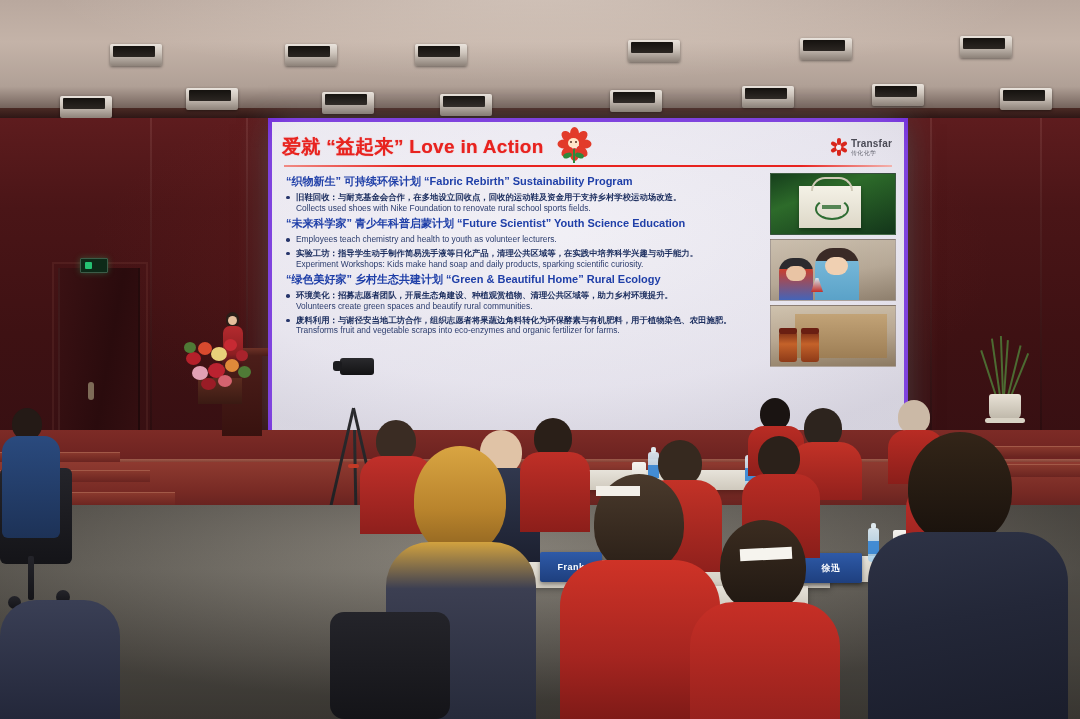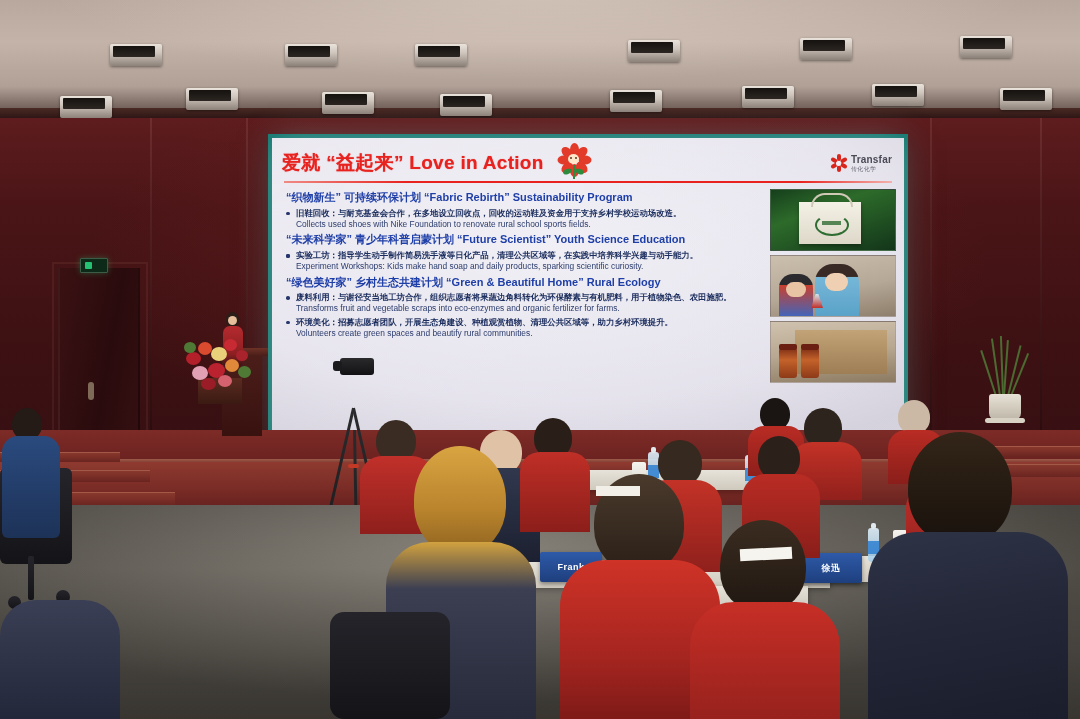--- a/index.html
+++ b/index.html
@@ -95,22 +95,22 @@
     position:absolute;left:0;top:505px;width:1080px;height:214px;
     background:linear-gradient(180deg,#6f6a62 0%,#7a756c 30%,#6a655d 70%,#56524b 100%);
   }
   .floor-shade{
     position:absolute;left:0;top:505px;width:1080px;height:214px;
     background:radial-gradient(ellipse 70% 90% at 45% 20%,rgba(255,250,240,.12),rgba(0,0,0,.35) 80%);
   }
 
   
   .screen-shell{
-    position:absolute;left:268px;top:134px;width:640px;height:324px;
-    background:#0f766e;padding:4px;box-sizing:border-box;
+    position:absolute;left:268px;top:118px;width:640px;height:324px;
+    background:#6d28d9;padding:4px;box-sizing:border-box;
     box-shadow:0 6px 26px rgba(0,0,0,.55);
   }
   .slide{
     position:relative;width:100%;height:100%;box-sizing:border-box;
     background:linear-gradient(160deg,#f2f0f6 0%,#eceaf2 40%,#e6e4ed 100%);
     overflow:hidden;
     padding:8px 10px 6px 10px;
     box-shadow:0 0 34px rgba(255,255,255,.28);
   }
   .slide::after{
@@ -442,36 +442,37 @@
           <ul class="bullets">
             <li>
               <span class="b-cn">旧鞋回收：与耐克基金会合作，在多地设立回收点，回收的运动鞋及资金用于支持乡村学校运动场改造。</span>
               <span class="b-en">Collects used shoes with Nike Foundation to renovate rural school sports fields.</span>
             </li>
           </ul>
 
           <div class="h-line">“未来科学家” 青少年科普启蒙计划 “Future Scientist”  Youth Science Education</div>
           <ul class="bullets">
             <li>
+              <span class="b-en">Employees teach chemistry and health to youth as volunteer lecturers.</span>
             </li>
             <li>
               <span class="b-cn">实验工坊：指导学生动手制作简易洗手液等日化产品，清理公共区域等，在实践中培养科学兴趣与动手能力。</span>
               <span class="b-en">Experiment Workshops: Kids make hand soap and daily products, sparking scientific curiosity.</span>
             </li>
           </ul>
 
           <div class="h-line">“绿色美好家” 乡村生态共建计划 “Green &amp; Beautiful Home”  Rural Ecology</div>
           <ul class="bullets">
             <li>
+              <span class="b-cn">环境美化：招募志愿者团队，开展生态角建设、种植观赏植物、清理公共区域等，助力乡村环境提升。</span>
+              <span class="b-en">Volunteers create green spaces and beautify rural communities.</span>
+            </li>
+            <li>
               <span class="b-cn">废料利用：与谢径安当地工坊合作，组织志愿者将果蔬边角料转化为环保酵素与有机肥料，用于植物染色、农田施肥。</span>
               <span class="b-en">Transforms fruit and vegetable scraps into eco-enzymes and organic fertilizer for farms.</span>
-            </li>
-            <li>
-              <span class="b-cn">环境美化：招募志愿者团队，开展生态角建设、种植观赏植物、清理公共区域等，助力乡村环境提升。</span>
-              <span class="b-en">Volunteers create green spaces and beautify rural communities.</span>
             </li>
           </ul>
         </div>
 
         <div class="col-photos">
           <div class="photo ph-bag">
             <div class="bag"></div>
               <div class="wreath"></div>
           </div>
           <div class="photo ph-kids">

